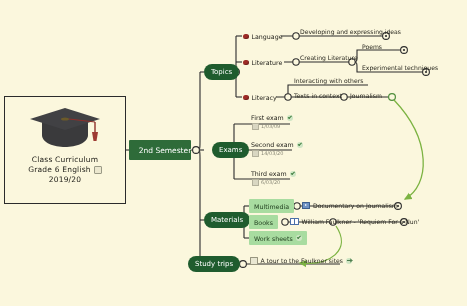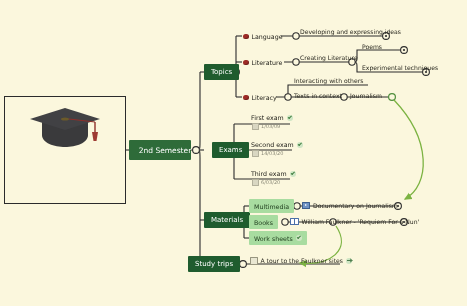--- a/index.html
+++ b/index.html
@@ -38,21 +38,21 @@
   .branch-main{
     left:129px;top:140px;width:62px;height:20px;
     background:#2e6b39;color:#fff;
     display:flex;align-items:center;justify-content:center;
     font-size:7.5px;border-radius:1px;padding-left:10px;
   }
 
   
   .lvl1{
     background:#1f5c2e;color:#ffffff;
-    height:16px;border-radius:1px;
+    height:16px;border-radius:8px;
     display:flex;align-items:center;justify-content:center;
     font-size:7px;padding:0 7px;
   }
 
   
   .lvl2{
     font-size:6.3px;color:#23221c;
     display:flex;align-items:center;gap:3px;height:11px;
   }
   .bullet-red{
@@ -231,20 +231,23 @@
       <svg viewBox="0 0 74 46" width="74" height="46">
         <path d="M14 30 L14 17 L60 17 L60 30 C60 38 48 42 37 42 C26 42 14 38 14 30 Z" fill="#3a3a3c"></path>
         <path d="M2 14 L37 3 L72 14 L37 25 Z" fill="#414144"></path>
         <ellipse cx="37" cy="14" rx="4" ry="1.6" fill="#6b5a2a"></ellipse>
         <path d="M41 14 L67 17" stroke="#8e2f2a" stroke-width="1" fill="none"></path>
         <path d="M67 17 L67 27" stroke="#8e2f2a" stroke-width="1.4" fill="none"></path>
         <path d="M64 27 L70 27 L68.5 36 L65.5 36 Z" fill="#9e3b33"></path>
       </svg>
     </div>
     <div class="root-text">
+      <span class="ln">Class Curriculum</span>
+      <span class="ln"><span>Grade 6 English</span><span class="root-badge"></span></span>
+      <span class="ln">2019/20</span>
     </div>
   </div>
 
   <div class="node branch-main">2nd Semester</div>
 
   <div class="node lvl1" style="left:204px;top:64px;">Topics</div>
   <div class="node lvl1" style="left:212px;top:142px;">Exams</div>
   <div class="node lvl1" style="left:204px;top:212px;">Materials</div>
   <div class="node lvl1" style="left:188px;top:256px;">Study trips</div>
 

